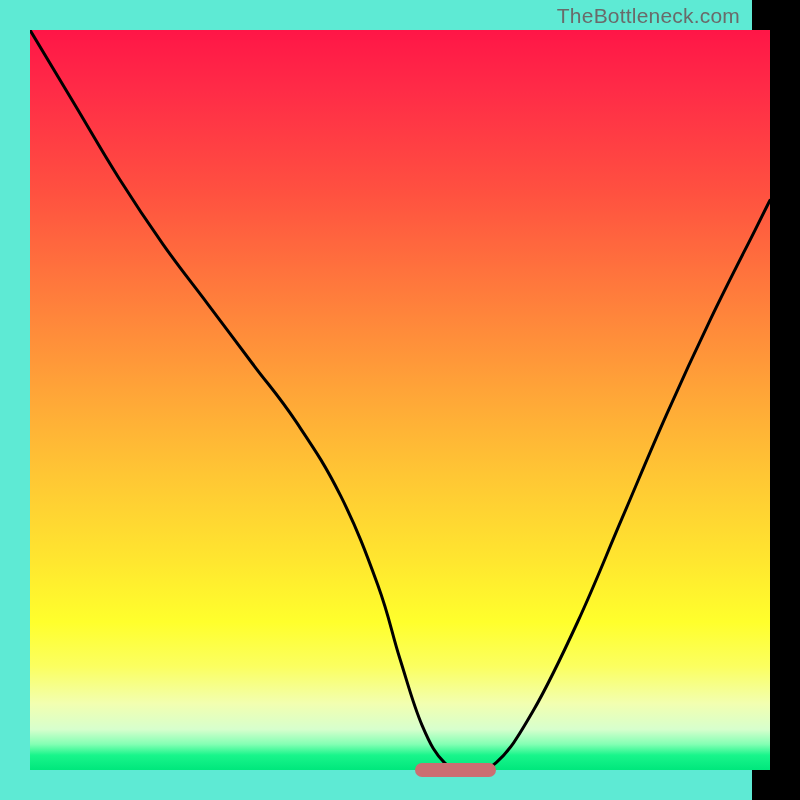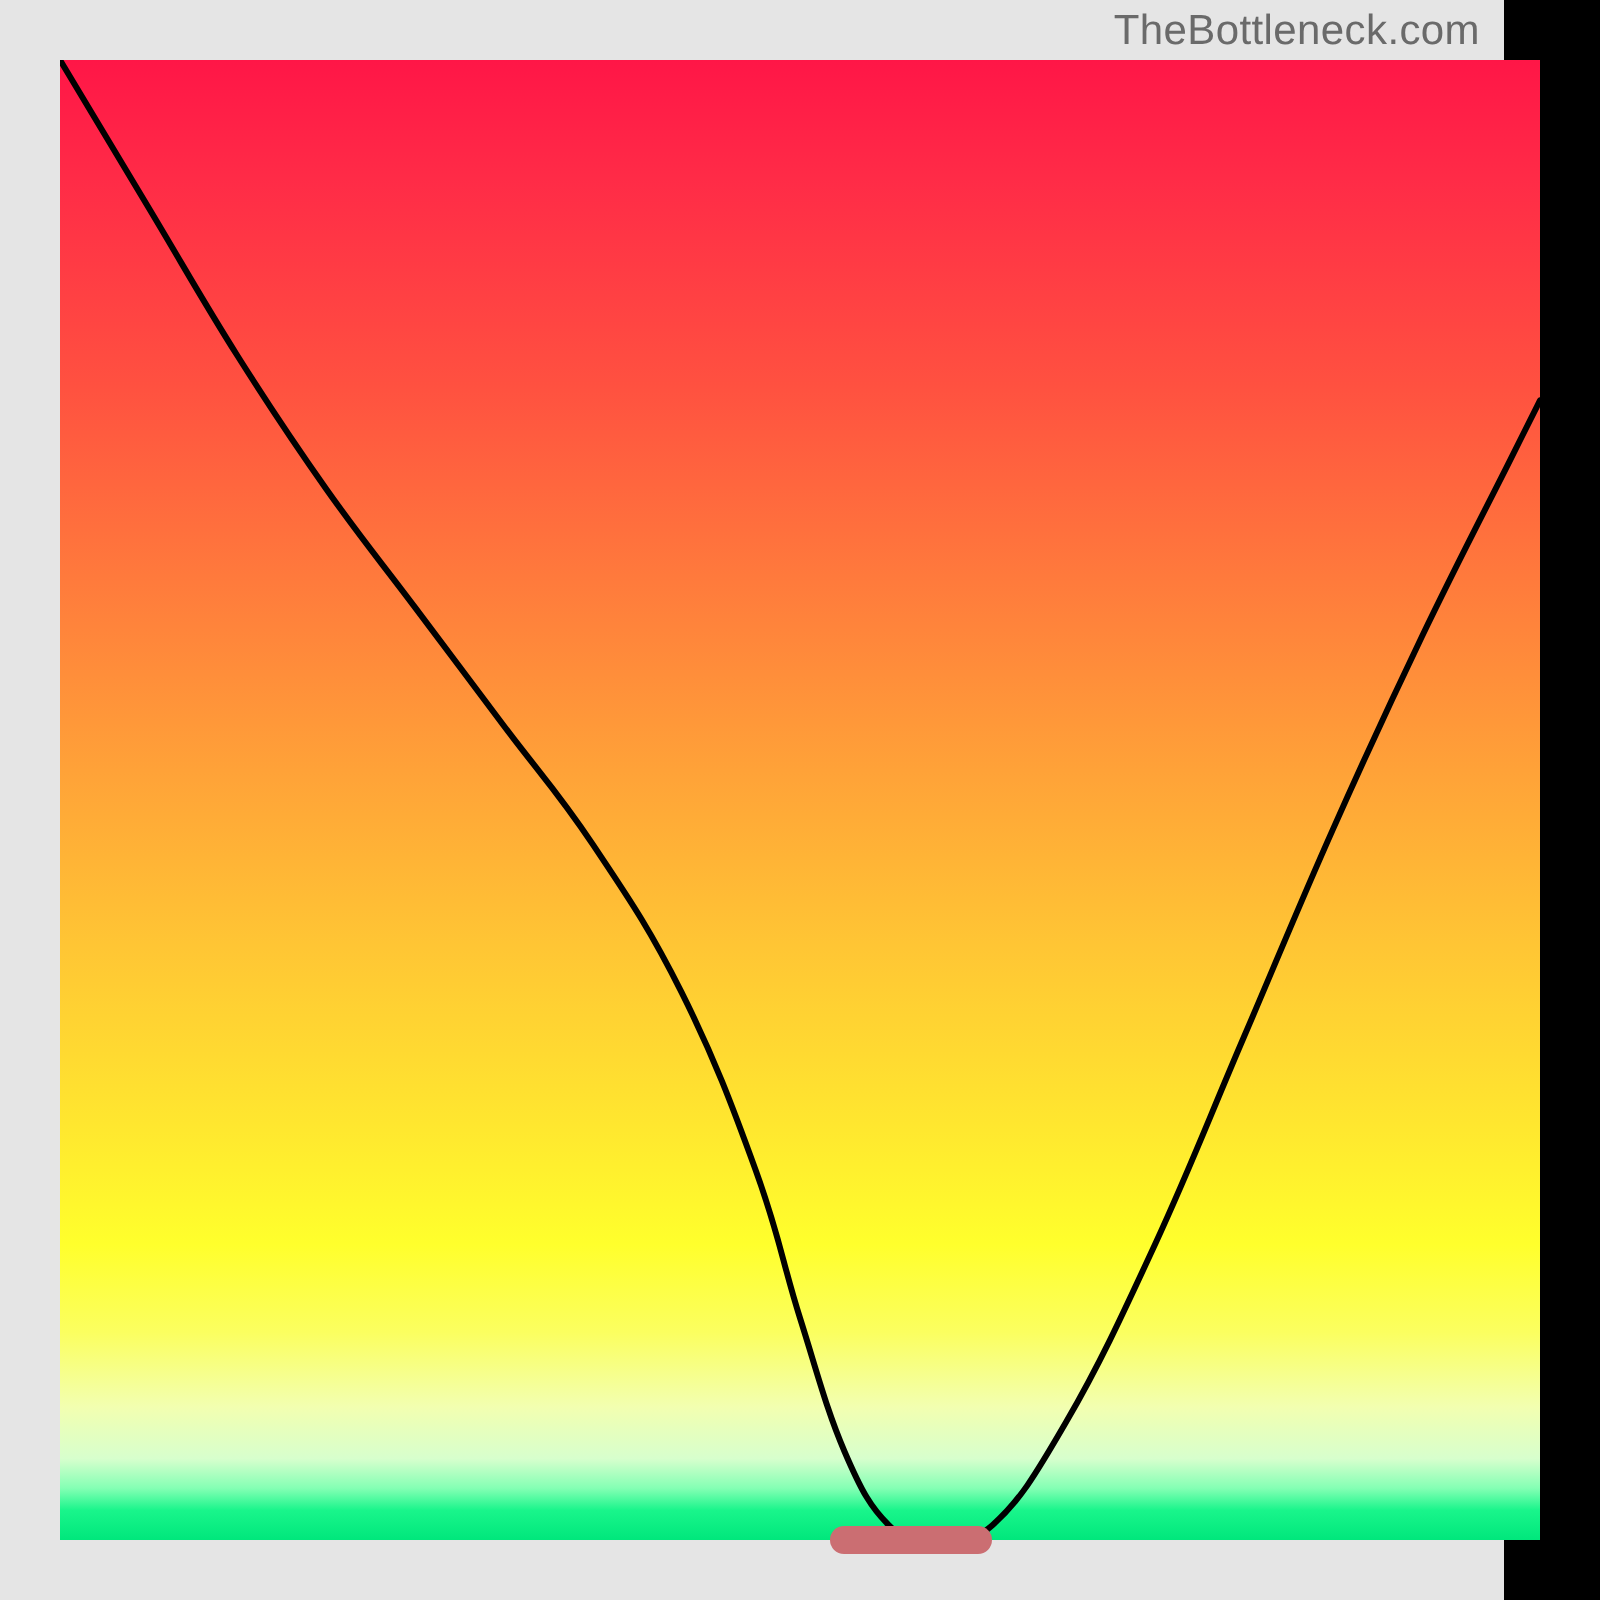--- a/index.html
+++ b/index.html
@@ -8,21 +8,21 @@
     width: 800px;
     height: 800px;
     background: #000;
     overflow: hidden;
     font-family: Arial, Helvetica, sans-serif;
   }
   .frame {
     position: relative;
     width: 752px;
     height: 800px;
-    background: #e5e5e5;
+    background: #5eead4;
   }
   .watermark {
     position: absolute;
     top: 4px;
     right: 12px;
     color: #6a6a6a;
     font-size: 21px;
     font-weight: 400;
     letter-spacing: 0.2px;
     z-index: 10;

